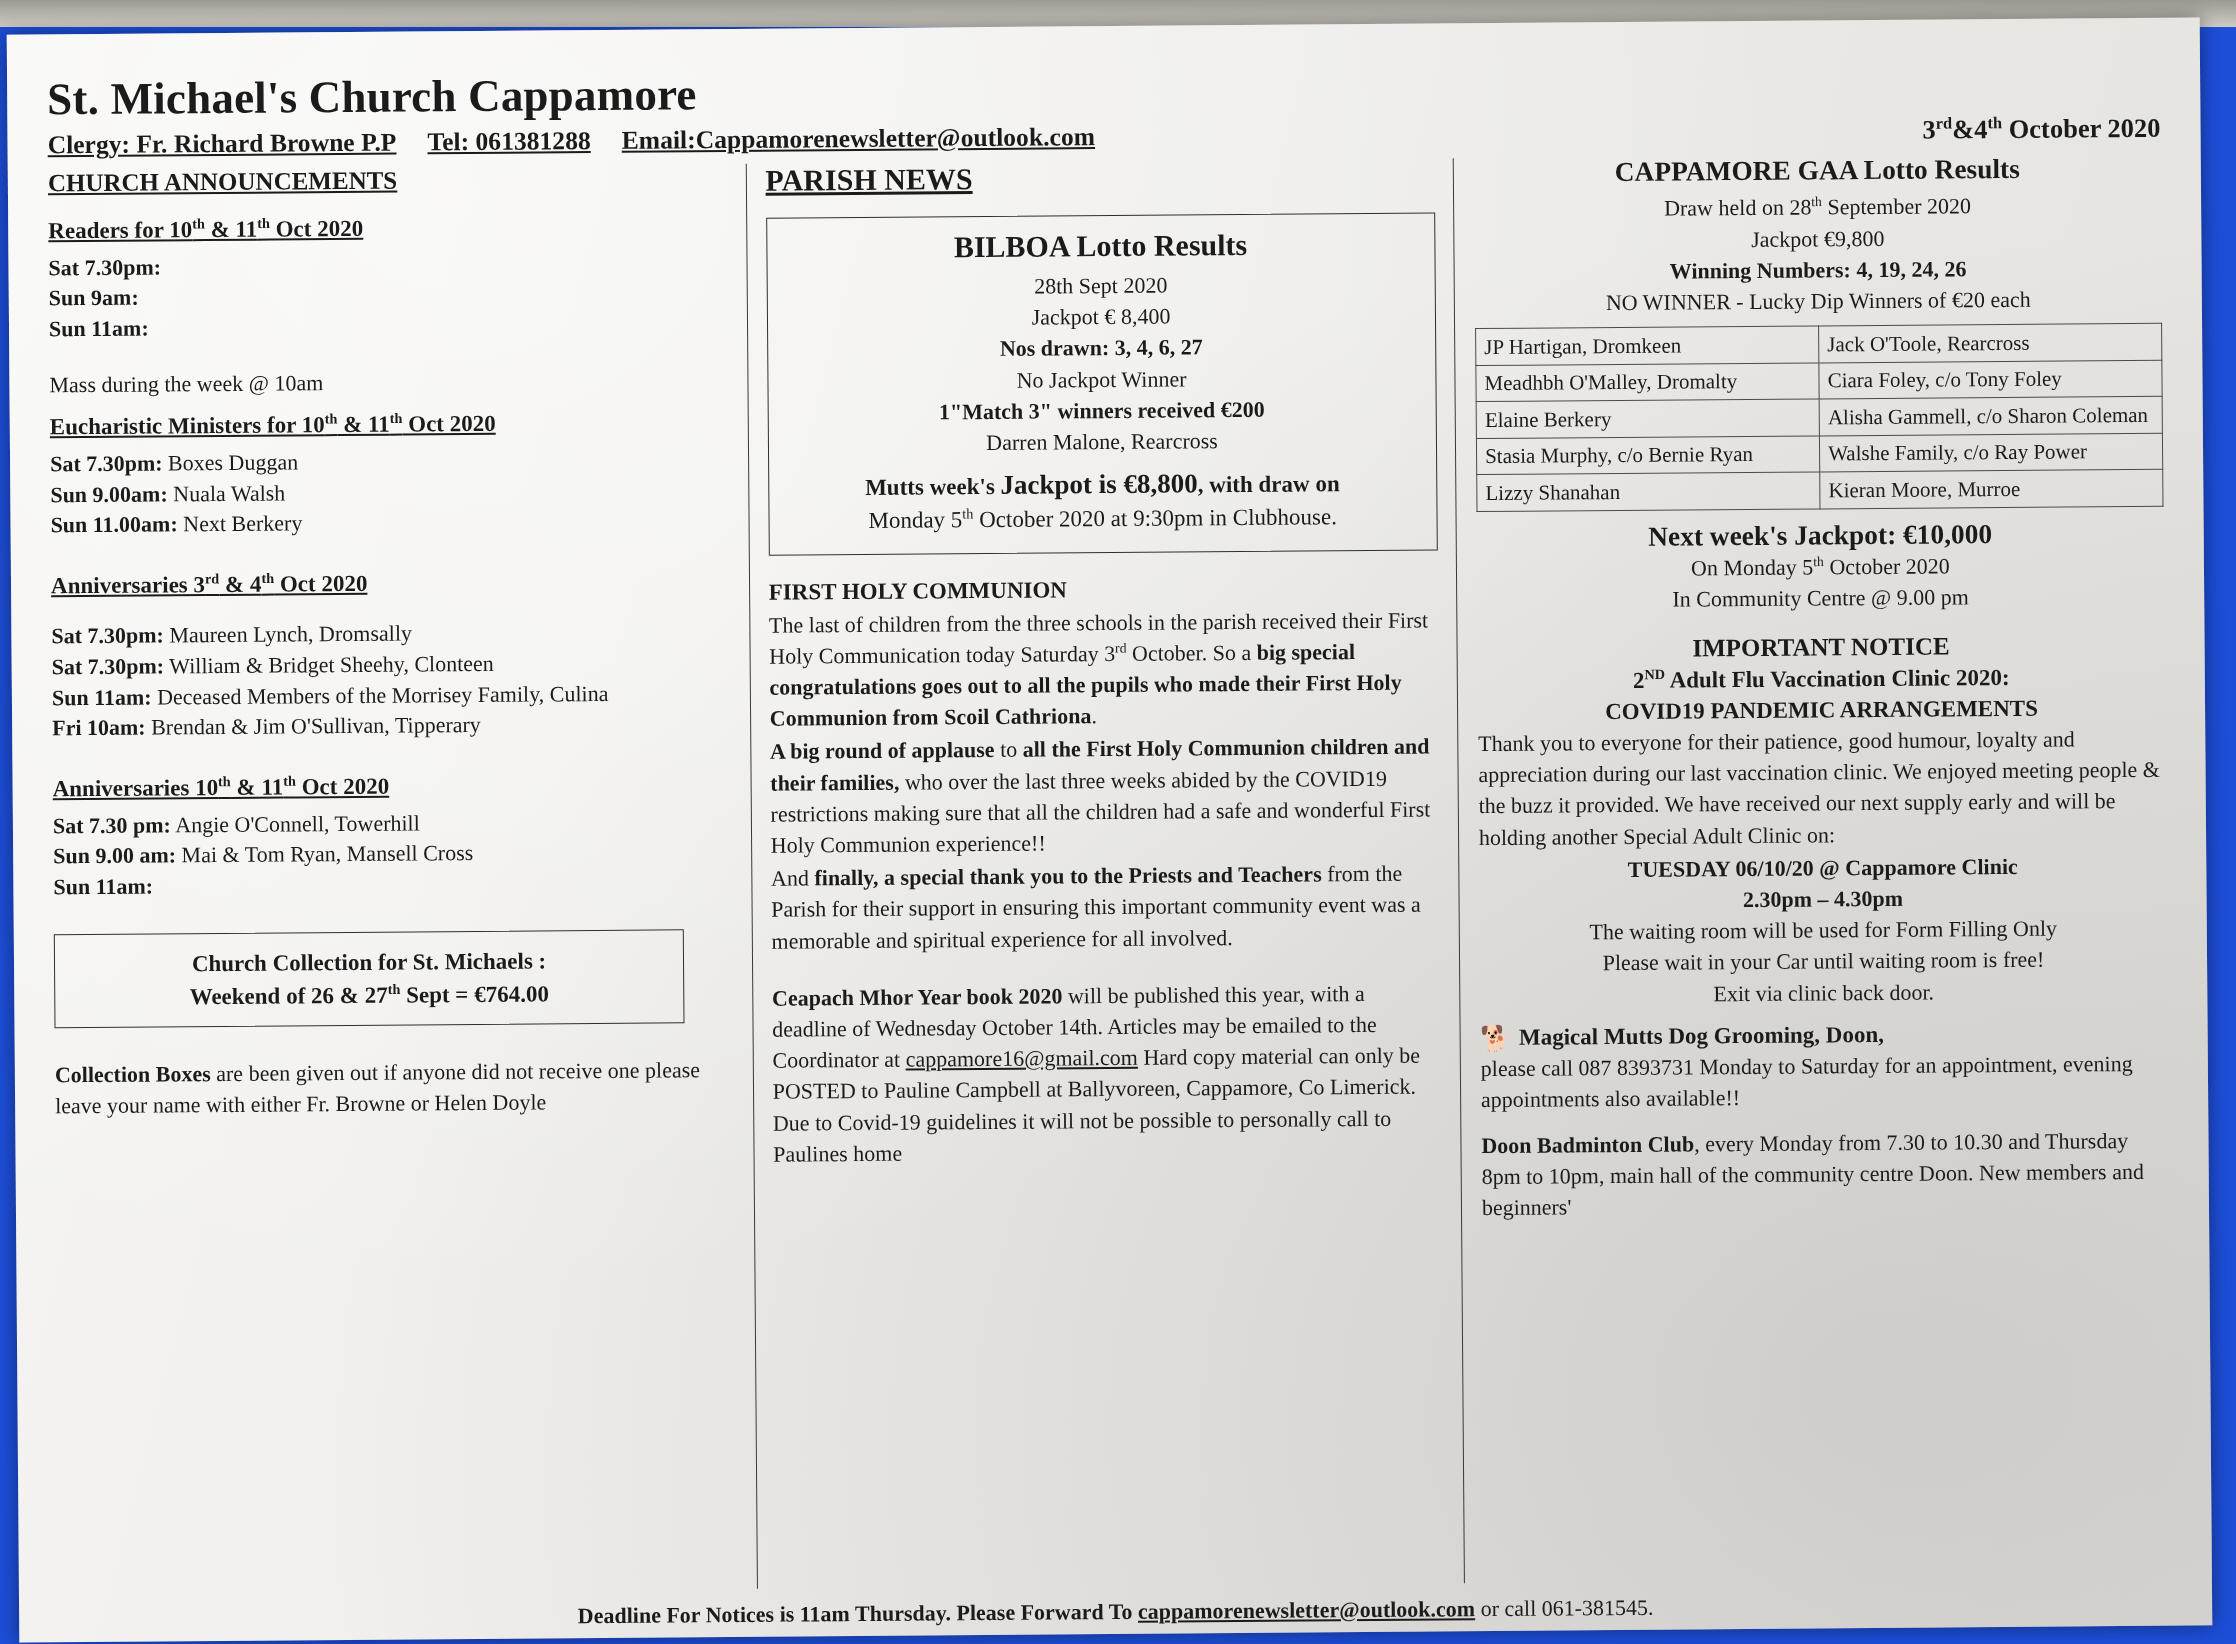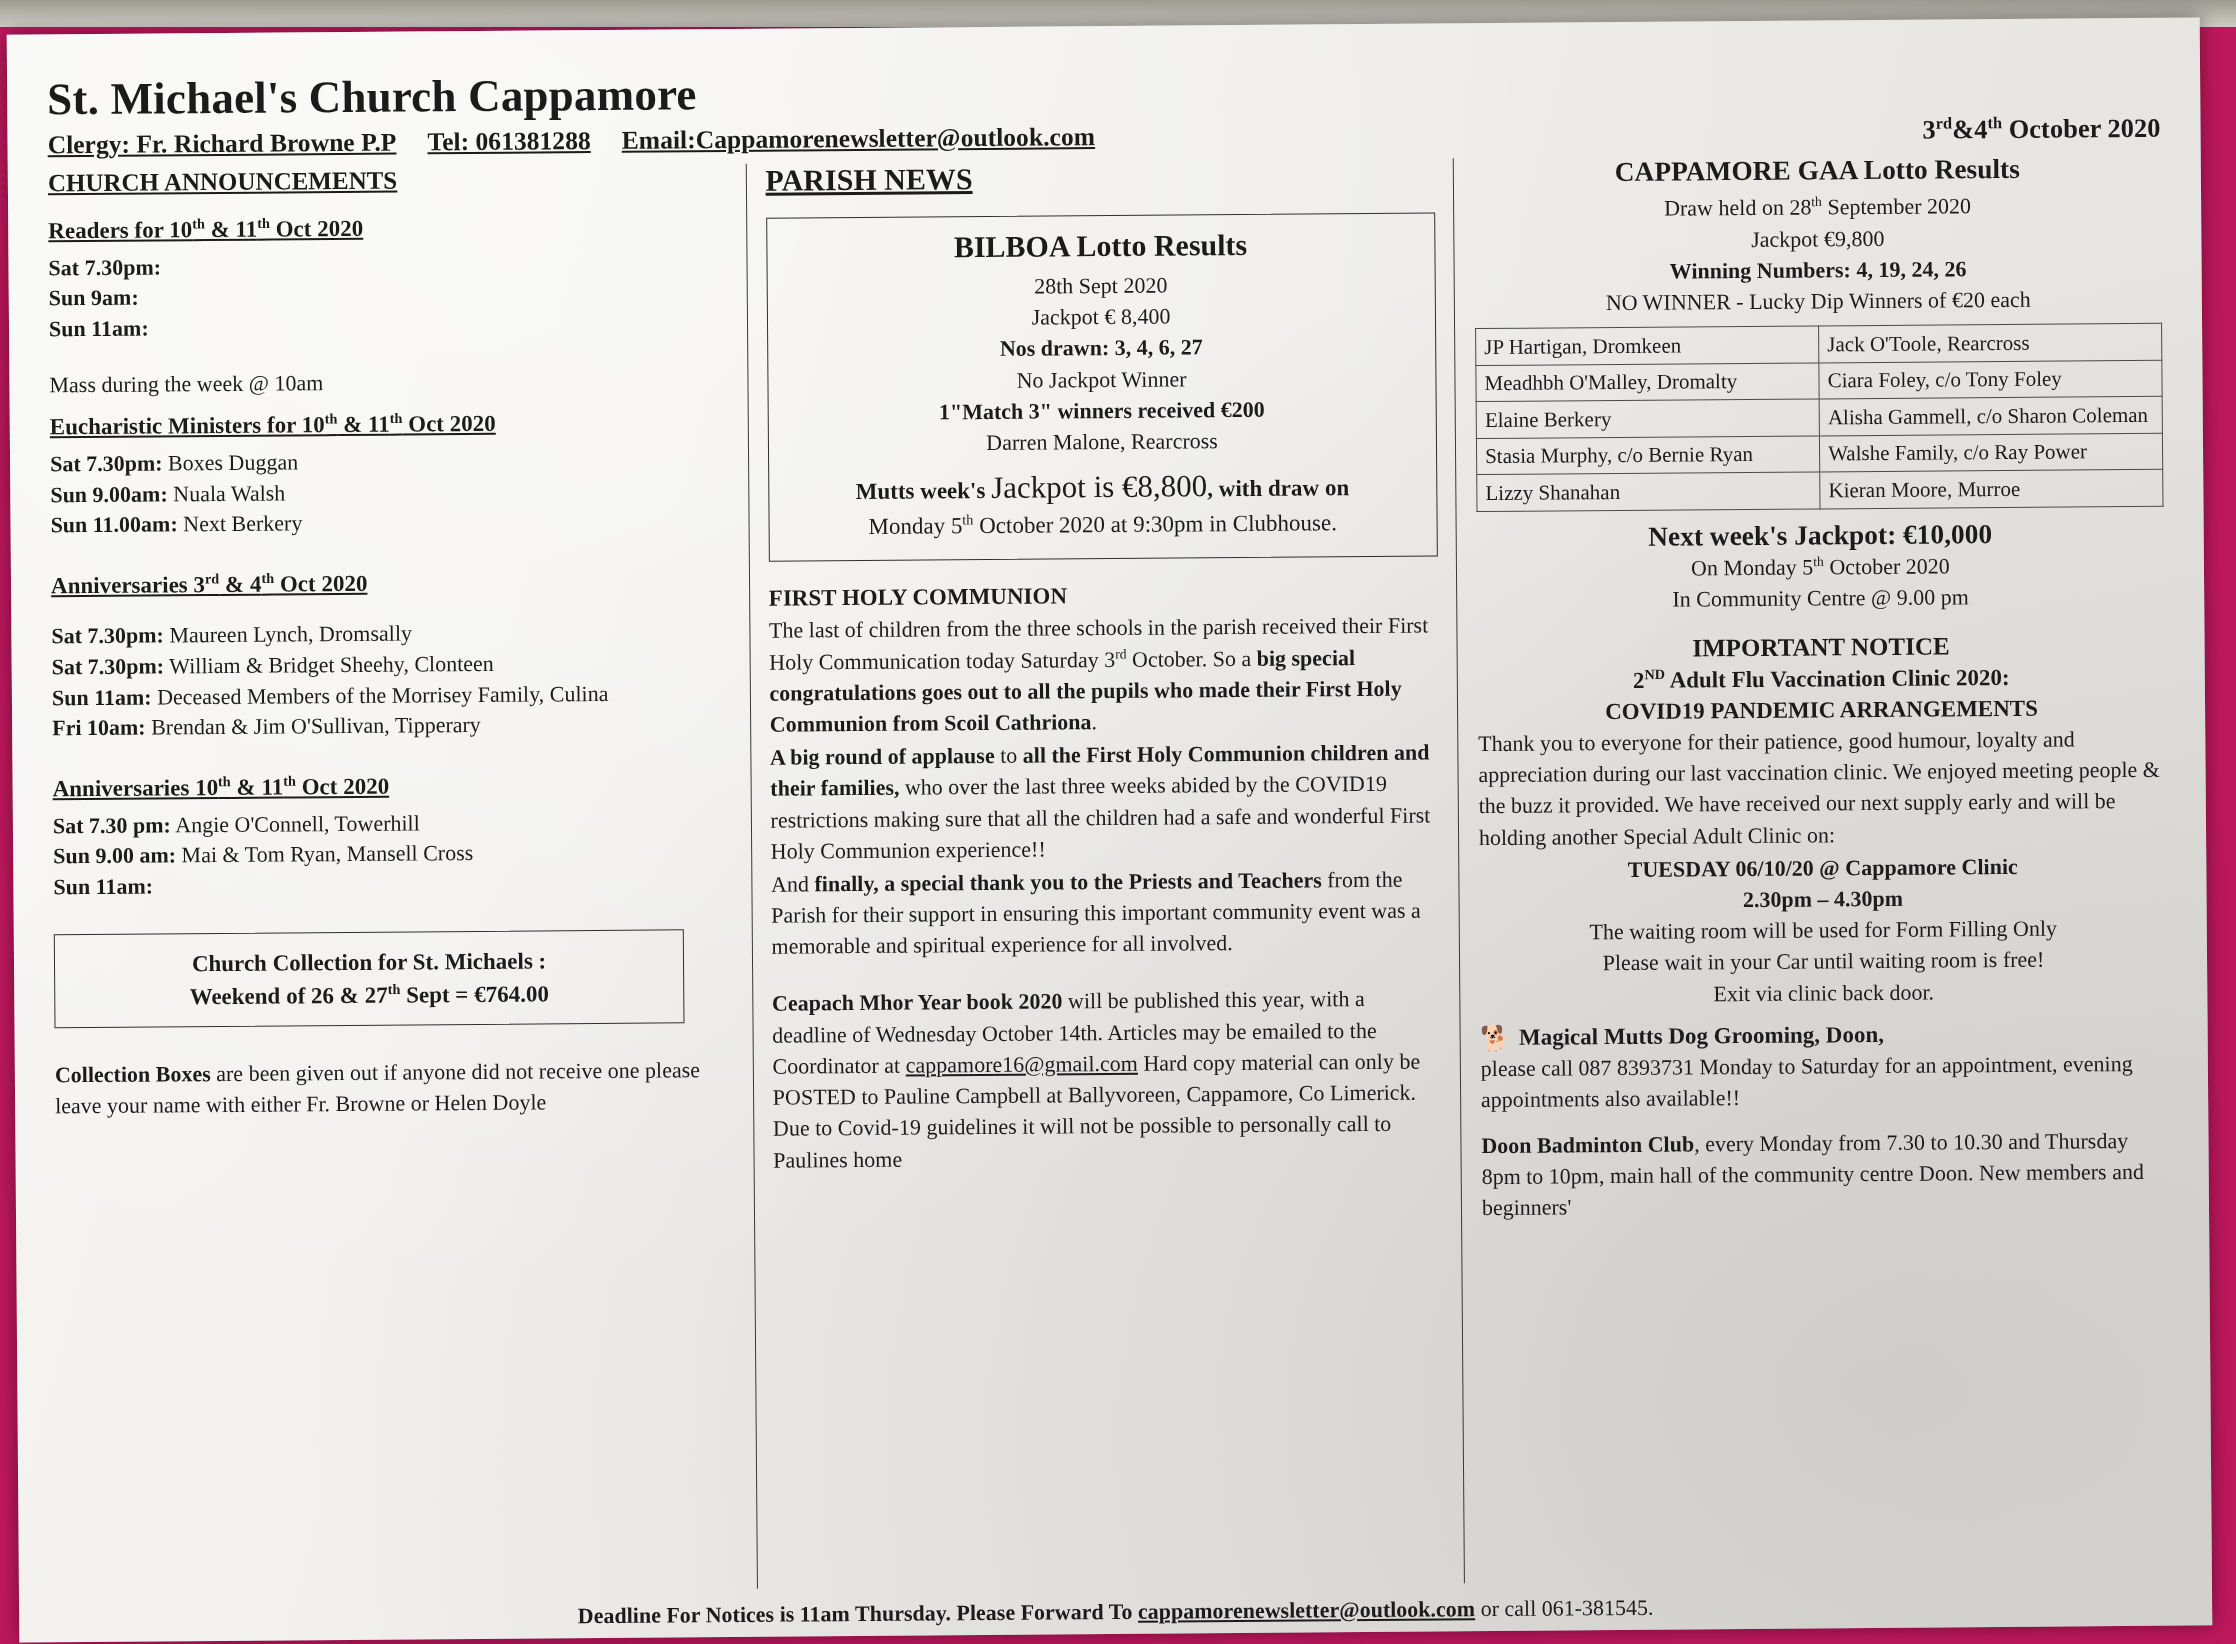--- a/index.html
+++ b/index.html
@@ -11,21 +11,21 @@
     width: 2237px;
     height: 1645px;
     overflow: hidden;
     font-family: "Liberation Serif", serif;
   }
   .page {
     position: absolute;
     left: 0; top: 0;
     width: 2237px;
     height: 1645px;
-    background: #be185d;
+    background: #1d4ed8;
     overflow: hidden;
   }
   
   .sheet {
     position: absolute;
     left: 12.8px;
     top: 25.6px;
     width: 2193px;
     height: 1608px;
     background: #f3f2ef;
@@ -126,21 +126,21 @@
     padding: 12.8px 9.1px;
     width: 630px;
   }
 
   
   .lotto-box { text-align: center; margin-bottom: 24px; padding: 12.8px 9.1px 16.4px; }
   .lotto-title { font-size: 30px; font-weight: bold; margin-bottom: 7.3px; }
   .lotto-line { font-size: 22px; line-height: 1.42; }
   .lotto-line.b { font-weight: bold; }
   .lotto-next { font-size: 23px; line-height: 1.42; margin-top: 7.3px; }
-  .lotto-next .jp { font-size: 31px; font-weight: normal; }
+  .lotto-next .jp { font-size: 27px; font-weight: bold; }
 
   .para { font-size: 22px; line-height: 1.42; margin: 0 0 1.8px 0; text-align: left; }
   .para b { font-weight: bold; }
   .para a { color: #1b1b1b; text-decoration: underline; }
   .head-inline { font-size: 23px; font-weight: bold; margin: 0 0 3.7px 0; }
 
   
   .c3-title { font-size: 27.4px; font-weight: bold; text-align: center; margin: 0 0 5.5px 0; }
   .c3-center { font-size: 22px; text-align: center; line-height: 1.42; }
   .c3-center.b { font-weight: bold; }

